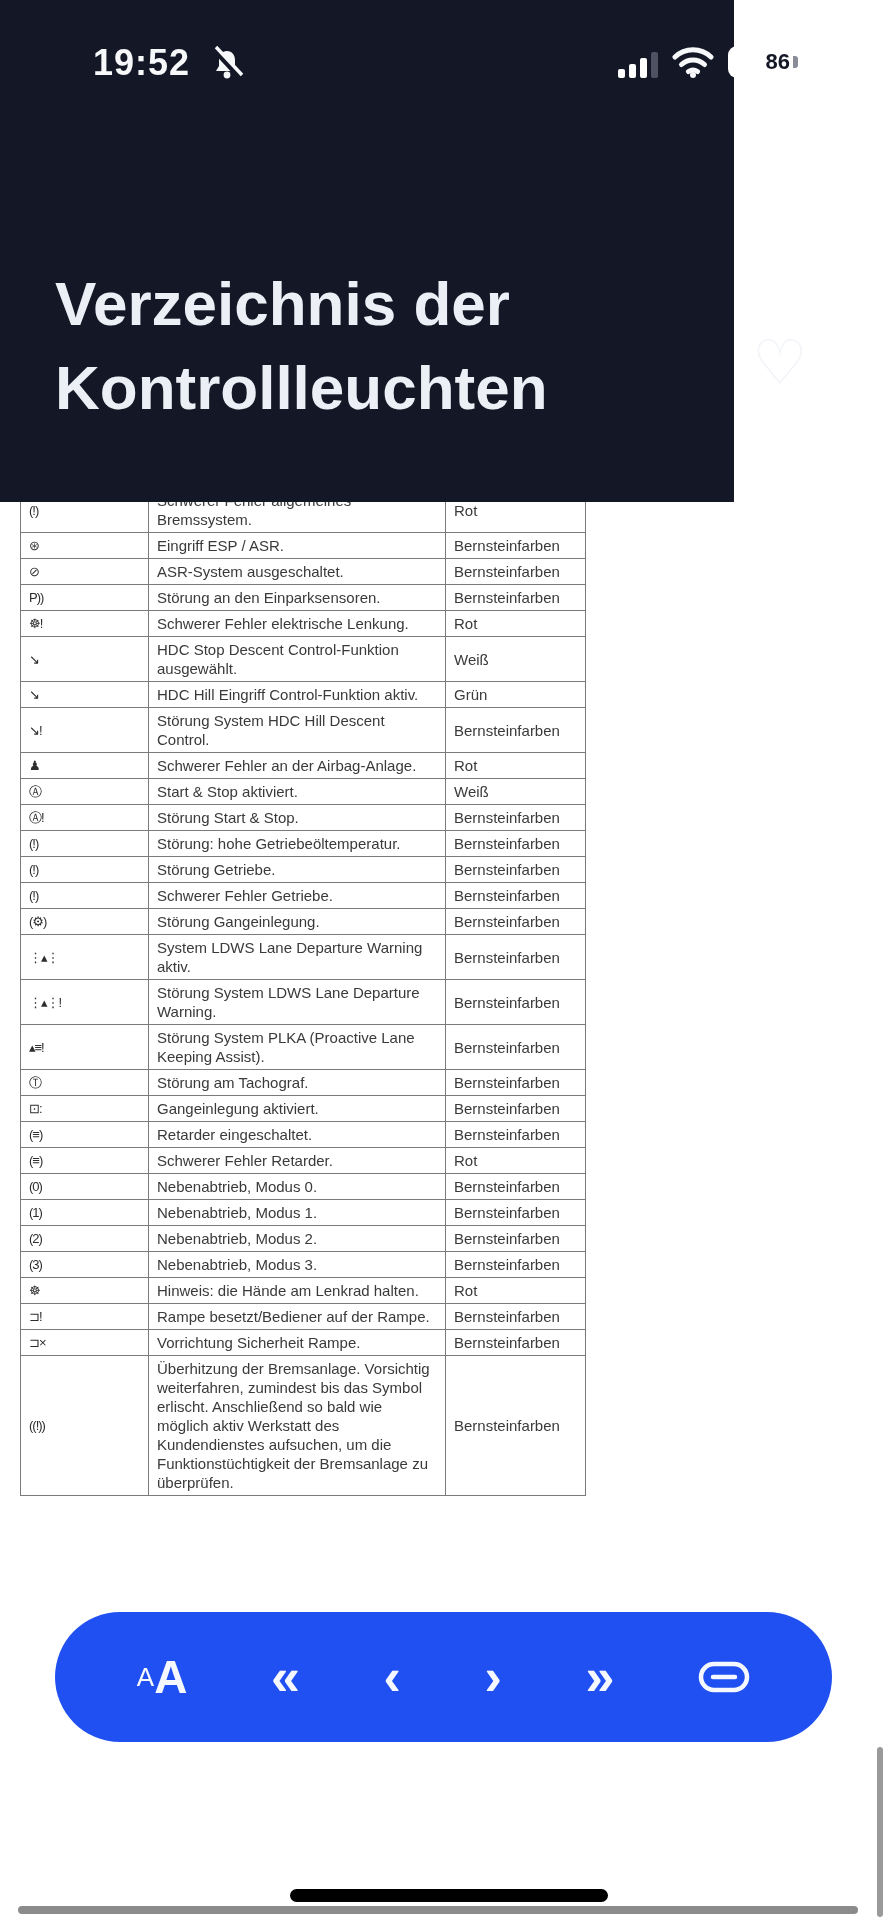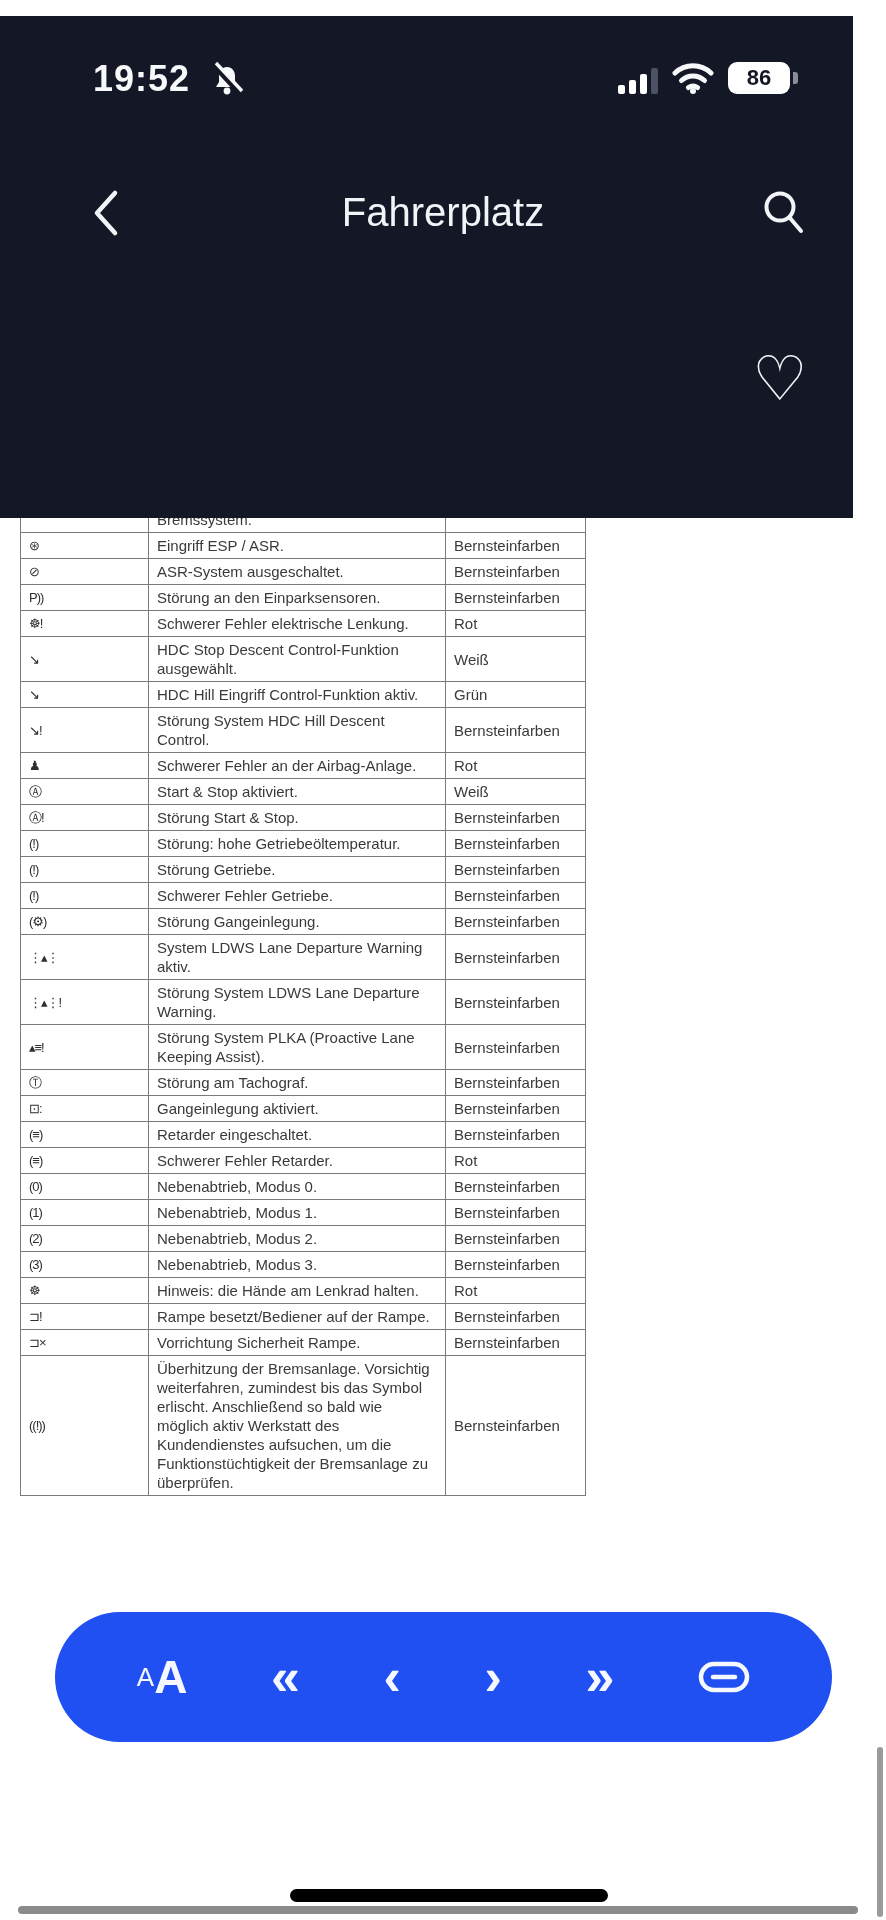--- a/index.html
+++ b/index.html
@@ -1,31 +1,31 @@
 <!DOCTYPE html>
 <html><head>
 <meta charset="utf-8">
 <style>
   html,body{margin:0;padding:0;background:#000;}
   .screen{position:relative;width:886px;height:1920px;background:#ffffff;overflow:hidden;
           font-family:"Liberation Sans", sans-serif;}
 
   
-  .app-header{position:absolute;top:16px;left:0;width:853px;height:502px;background:#141826;z-index:10;}
+  .app-header{position:absolute;top:0;left:0;width:734px;height:502px;background:#141826;z-index:10;}
 
   
   .statusbar{position:absolute;top:40px;left:0;width:886px;height:50px;color:#f7f8fa;}
   .time{position:absolute;left:93px;top:2px;font-size:36px;font-weight:bold;letter-spacing:1px;}
   .bell{position:absolute;left:208px;top:5px;}
   .sig{position:absolute;left:618px;top:12px;display:flex;align-items:flex-end;gap:4px;height:26px;}
   .sig i{display:block;width:7px;background:#ffffff;border-radius:2px;}
   .sig i.dim{background:#4d5263;}
   .wifi{position:absolute;left:672px;top:6px;}
   .batt{position:absolute;left:728px;top:6px;width:62px;height:32px;background:#ffffff;border-radius:9px;
-        color:#141826;font-size:22px;font-weight:bold;text-align:center;line-height:32px;}
+        color:#141826;font-size:22px;font-weight:bold;text-align:right;line-height:32px;}
   .batt-nub{position:absolute;left:793px;top:16px;width:5px;height:12px;background:#8a8d97;border-radius:0 3px 3px 0;}
 
   
   .nav{position:absolute;top:168px;left:0;width:886px;height:60px;color:#f2f4f8;}
   .back{position:absolute;left:92px;top:4px;cursor:pointer;}
   .nav-title{position:absolute;left:0;width:886px;text-align:center;top:6px;font-size:40px;}
   .search{position:absolute;left:760px;top:4px;cursor:pointer;}
 
   
   .big-title{position:absolute;left:55px;top:262px;color:#eceff5;font-size:62px;font-weight:bold;line-height:84px;}
@@ -275,35 +275,25 @@
           <path d="M16.5 25.5 a8 8 0 0 1 9 0" fill="none" stroke="#f7f8fa" stroke-width="5" stroke-linecap="round"></path>
           <circle cx="21" cy="29" r="3" fill="#f7f8fa"></circle>
         </svg>
       </div>
       <div class="batt">
         <span>86</span>
       </div>
       <div class="batt-nub"></div>
     </div>
 
-    <div class="nav">
-      <div class="back">
-        <svg width="28" height="50" viewBox="0 0 28 50">
-          <polyline points="23,5 5,25 23,45" fill="none" stroke="#f2f4f8" stroke-width="4.5" stroke-linecap="round" stroke-linejoin="round"></polyline>
-        </svg>
-      </div>
-      <div class="nav-title">Fahrerplatz</div>
-      <div class="search">
-        <svg width="46" height="48" viewBox="0 0 46 48">
-          <circle cx="20" cy="19" r="13.5" fill="none" stroke="#f2f4f8" stroke-width="4"></circle>
-          <line x1="30" y1="30" x2="41" y2="43" stroke="#f2f4f8" stroke-width="4" stroke-linecap="round"></line>
-        </svg>
-      </div>
+
+    <div class="big-title">
+      <div>Verzeichnis der</div>
+      <div>Kontrollleuchten</div>
     </div>
-
     <div class="fav">♡</div>
   </div>
 
   <div class="toolbar">
     <button class="tb-btn tb-font">
       <span class="a-sm">A</span>
         <span class="a-lg">A</span>
     </button>
     <button class="tb-btn tb-chevron">«</button>
     <button class="tb-btn tb-chevron">‹</button>

